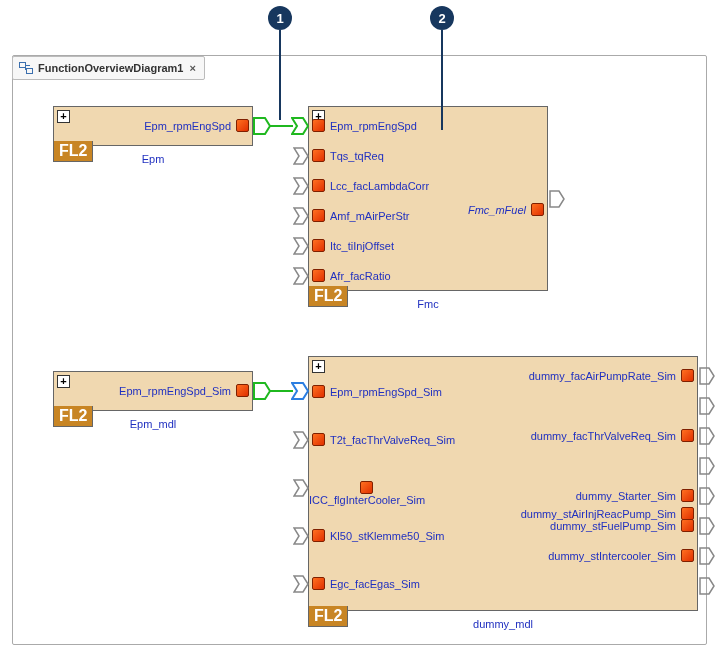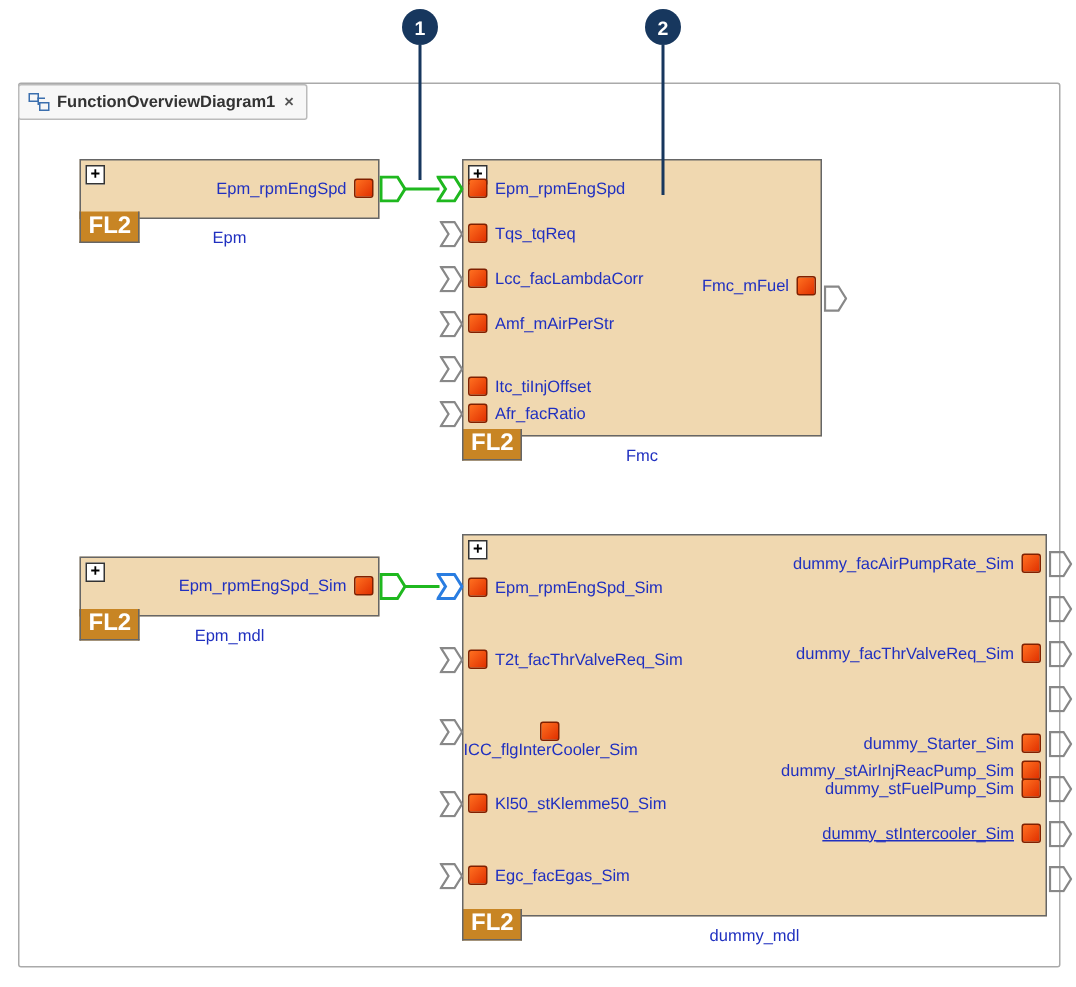--- a/index.html
+++ b/index.html
@@ -266,30 +266,30 @@
         <span class="port-label">Tqs_tqReq</span>
       </div>
       <div class="port-row left-side" style="top:72px;">
         <span class="port-sq"></span>
         <span class="port-label">Lcc_facLambdaCorr</span>
       </div>
       <div class="port-row left-side" style="top:102px;">
         <span class="port-sq"></span>
         <span class="port-label">Amf_mAirPerStr</span>
       </div>
-      <div class="port-row left-side" style="top:144px;">
+      <div class="port-row left-side" style="top:132px;">
         <span class="port-sq"></span>
         <span class="port-label">Itc_tiInjOffset</span>
       </div>
       <div class="port-row left-side" style="top:162px;">
         <span class="port-sq"></span>
         <span class="port-label">Afr_facRatio</span>
       </div>
 
-      <div class="port-row right-side" style="top:77px;">
+      <div class="port-row right-side" style="top:96px;font-style:italic;">
         <span class="port-sq"></span>
         <span class="port-label">Fmc_mFuel</span>
       </div>
       <div class="block-tag">FL2</div>
       <div class="block-name">Fmc</div>
     </div>
 
     <div class="ext-arrow" style="left:536px; top:134px;">
       <svg width="16" height="18">
           <path d="M1 1 L10 1 L15 9 L10 17 L1 17 Z" fill="none" stroke="#888" stroke-width="1.5"></path>
@@ -382,21 +382,21 @@
         <span class="port-label">dummy_stAirInjReacPump_Sim</span>
       </div>
       <div class="port-row right-side" style="top:132px;">
         <span class="port-sq"></span>
         <span class="port-label">dummy_Starter_Sim</span>
       </div>
       <div class="port-row right-side" style="top:162px;">
         <span class="port-sq"></span>
         <span class="port-label">dummy_stFuelPump_Sim</span>
       </div>
-      <div class="port-row right-side" style="top:192px;text-decoration:underline;">
+      <div class="port-row right-side" style="top:192px;">
         <span class="port-sq"></span>
         <span class="port-label">dummy_stIntercooler_Sim</span>
       </div>
       <div class="block-tag">FL2</div>
       <div class="block-name">dummy_mdl</div>
     </div>
 
     <div class="ext-arrow" style="left:280px; top:375px;">
         <svg width="16" height="18">
           <path d="M1 1 L10 1 L15 9 L10 17 L1 17 L6 9 Z" fill="none" stroke="#888" stroke-width="1.5"></path>

